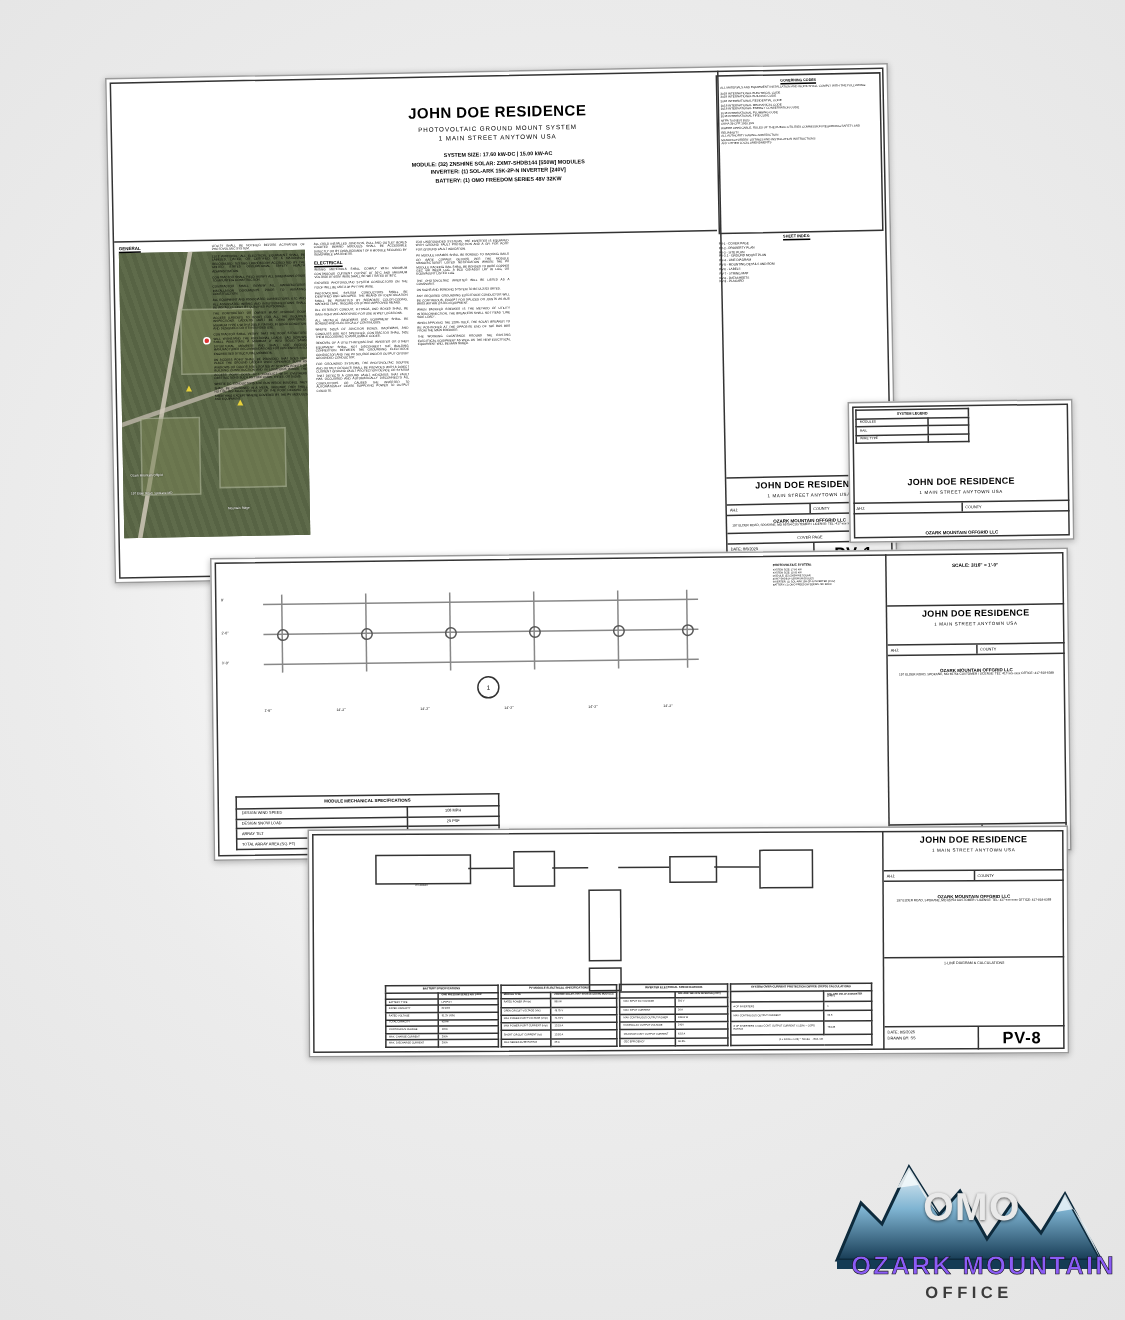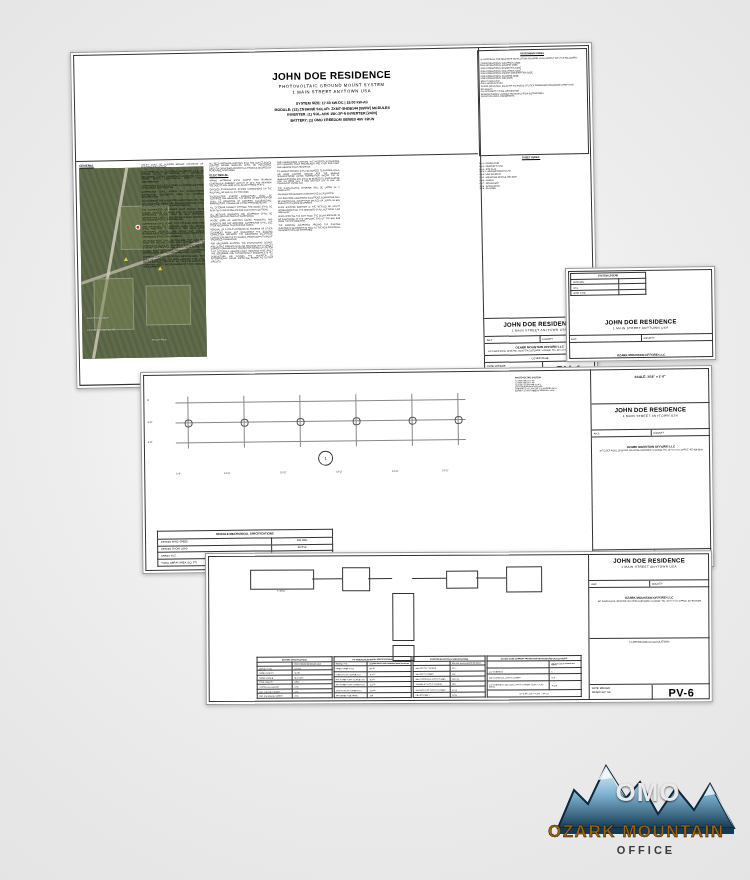--- a/index.html
+++ b/index.html
@@ -110,28 +110,28 @@
     transform:rotate(-0.8deg);transform-origin:0 0;
   }
   #legend .frame{position:absolute;left:2px;top:2px;right:2px;bottom:2px;border:1px solid #333;}
   .legend-tbl{position:absolute;left:4px;top:4px;width:76px;border:0.6px solid #333;border-collapse:collapse;font-size:2.2px;}
   .legend-tbl caption{caption-side:top;font-weight:bold;font-size:2.4px;border:0.6px solid #333;border-bottom:0;padding:1px 0;}
   .legend-tbl td{border:0.4px solid #333;padding:1.2px 2px;}
   
   .vnotes{position:absolute;font-size:1.7px;line-height:1.25;text-align:justify;}
   
   #logo{
-    position:absolute;right:6px;bottom:20px;width:196px;height:116px;
+    position:absolute;right:6px;bottom:8px;width:196px;height:116px;
   }
   .logo-mtn{
     position:absolute;left:0;top:0;width:196px;height:92px;
   }
   .logo-text1{
-    position:absolute;left:0;bottom:18px;width:196px;text-align:left;
-    font-weight:bold;font-size:17px;letter-spacing:1.5px;color:#a16207;
+    position:absolute;left:0;bottom:18px;width:196px;text-align:right;
+    font-weight:bold;font-size:17px;letter-spacing:1.5px;color:#8b5cf6;
     -webkit-text-stroke:0.4px #111;
   }
   .logo-text2{
     position:absolute;left:0;bottom:4px;width:196px;text-align:center;
     font-weight:bold;font-size:11px;letter-spacing:3px;color:#3b3b3b;
   }
   .omo{
     position:absolute;left:54px;top:26px;width:92px;height:44px;
     display:flex;align-items:center;justify-content:center;
     font-weight:bold;font-size:26px;letter-spacing:1px;color:#e9e9e9;
@@ -576,21 +576,21 @@
 OFFICE: 417-818-6389</small>
         </div>
     </div>
     <div style="position:absolute;left:0;right:0;top:84px;border-top:1px solid #333;padding:1.5px 2px;font-size:2.4px;text-align:center;">1-LINE DIAGRAM &amp; CALCULATIONS</div>
     <div class="tb-2col" style="position:absolute;left:0;right:0;bottom:0;border-top:1px solid #333;">
       <div style="flex:1.1;">
         <div><span>DATE:</span> <span>8/5/2025</span></div>
         <div style="margin-top:1.5px;"><span>DRAWN BY:</span> <span>SS</span></div>
       </div>
       <div style="flex:1;display:flex;align-items:center;justify-content:center;">
-        <div class="sheetno">PV-6</div>
+        <div class="sheetno">PV-8</div>
       </div>
     </div>
   </div>
 </div>
 
 <div id="logo">
   <svg class="logo-mtn" viewBox="0 0 196 92">
     <defs>
       <linearGradient id="sky" x1="0" y1="0" x2="0" y2="1">
         <stop offset="0" stop-color="#4ea3d8"></stop>

